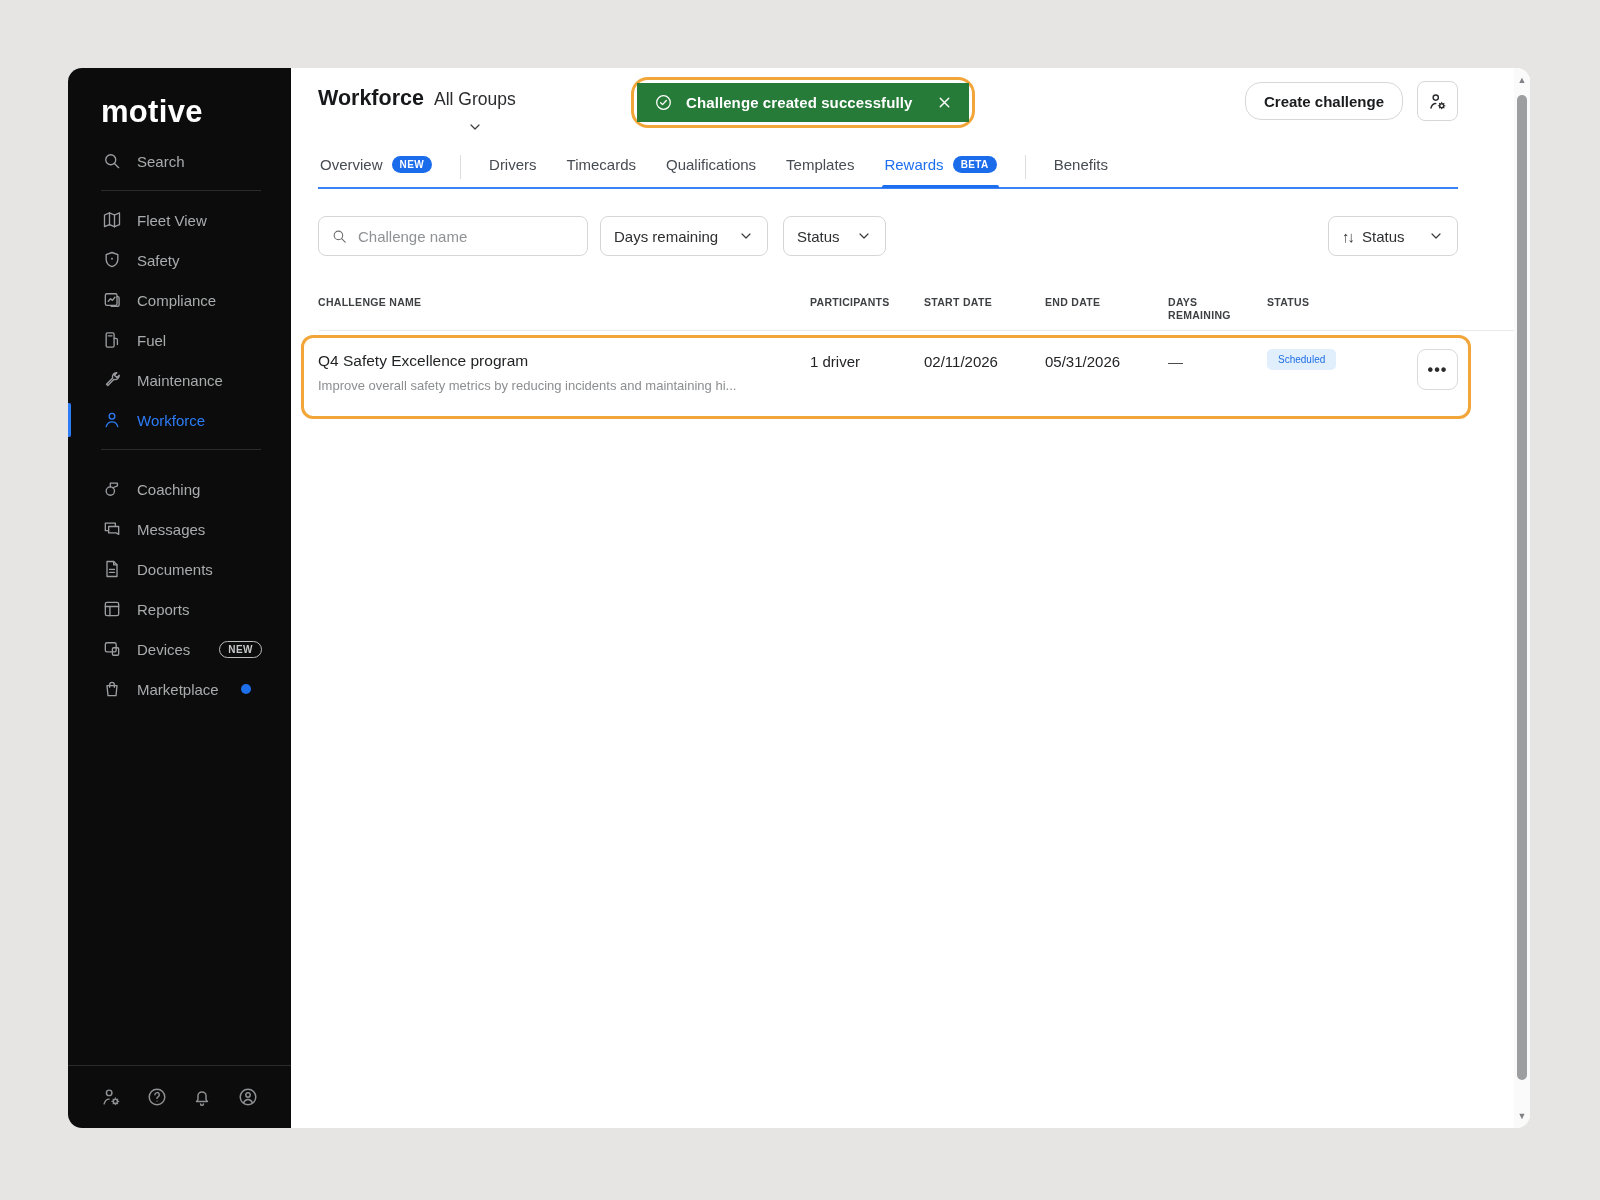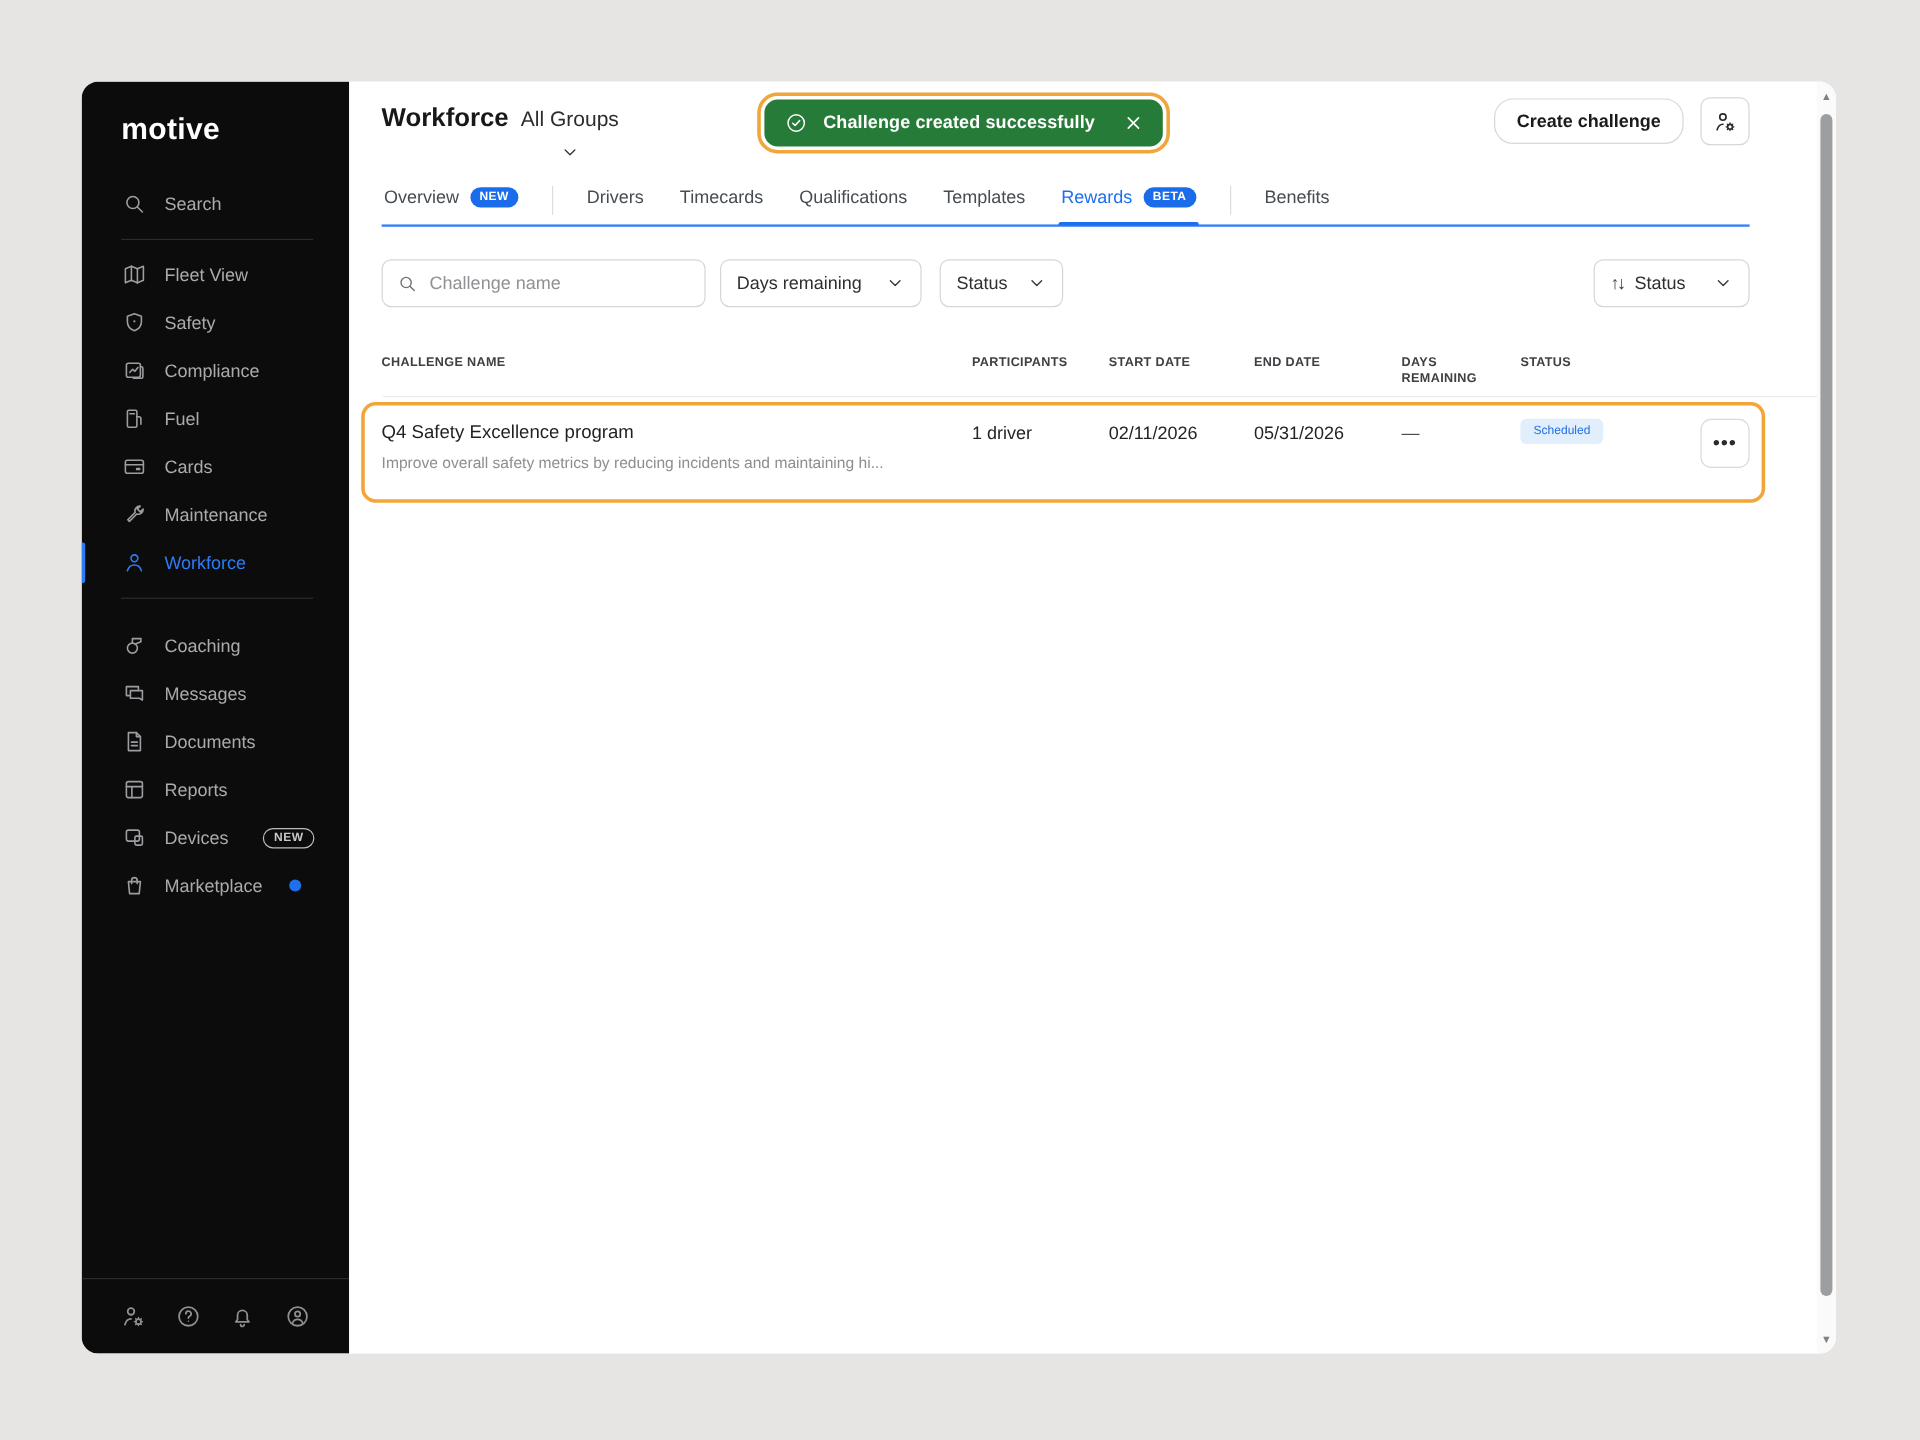--- a/index.html
+++ b/index.html
@@ -5,21 +5,21 @@
   * { margin:0; padding:0; box-sizing:border-box; }
   html,body { width:1600px; height:1200px; overflow:hidden; }
   body { background:#E6E5E3; font-family:"Liberation Sans","DejaVu Sans",sans-serif; }
 
   .window { position:absolute; left:68px; top:68px; width:1462px; height:1060px;
             background:#FFFFFF; border-radius:14px; overflow:hidden; display:flex; }
 
   
   .sidebar { position:relative; width:223px; min-width:223px; background:#0C0C0C;
              display:flex; flex-direction:column; color:#A9ABAD; }
-  .logo { margin:26px 0 16px 33px; font-size:25px; font-weight:700; color:#FFFFFF; letter-spacing:.3px; }
+  .logo { margin:26px 0 0 33px; font-size:31px; font-weight:700; color:#FFFFFF; letter-spacing:.3px; }
   .side-item { position:relative; height:40px; display:flex; align-items:center; gap:15px;
                padding-left:34px; font-size:15px; color:#A9ABAD; cursor:pointer;text-align:center; }
   .side-item.search { margin-top:11px; }
   .side-item.active { color:#2D7CF6; }
   .side-item.active .sicon { color:#2D7CF6; }
   .side-item.active::before { content:""; position:absolute; left:0; top:3px; width:3px; height:34px;
                               background:#2D7CF6; border-radius:0 2px 2px 0; }
   .sicon { width:20px; height:20px; color:#9B9DA0; display:inline-flex; }
   .sicon svg { width:20px; height:20px; }
   .side-divider { height:1px; background:#2C2C2C; margin:9px 30px 9px 33px; }
@@ -39,21 +39,21 @@
   .main { position:relative; flex:1; background:#FFFFFF; }
 
   .page-title { position:absolute; left:27px; top:18px; font-size:21.5px; font-weight:700; color:#17181A; }
   .group-selector { position:absolute; left:143px; top:21px; display:flex; align-items:center; gap:9px;
                     font-size:17.5px; color:#2B2C2E; cursor:pointer;flex-direction:column; }
   .chev { width:16px; height:16px; color:#3C3D3F; display:inline-flex; }
   .chev svg { width:16px; height:16px; }
 
   .toast-ring { position:absolute; left:340px; top:9px; width:344px; height:51px;
                 border:3.5px solid #F2A63A; border-radius:17px; padding:3px; pointer-events:none; }
-  .toast { width:100%; height:100%; background:#267B38; border-radius:11px; display:flex;
+  .toast { width:100%; height:100%; background:#267B38; border-radius:0; display:flex;
            align-items:center; padding:0 16px 0 17px; gap:13px; pointer-events:auto; }
   .toast-msg { color:#FFFFFF; font-size:15px; font-weight:600; letter-spacing:.1px; }
   .ticon { width:19px; height:19px; color:#FFFFFF; display:inline-flex; }
   .ticon svg { width:19px; height:19px; }
   .toast-close { margin-left:auto; width:17px; height:17px; color:#FFFFFF; cursor:pointer; display:inline-flex; }
   .toast-close svg { width:17px; height:17px; }
 
   .create-btn { position:absolute; left:954px; top:14px; width:158px; height:38px; background:#FFFFFF;
                 border:1px solid #D7D7D7; border-radius:16px; font-size:15px; font-weight:700;
                 color:#1A1B1D; cursor:pointer; font-family:inherit; }
@@ -175,30 +175,20 @@
               <rect x="5" y="3.5" width="9.5" height="17" rx="1.5"></rect>
               <path d="M7.5 7h4.5"></path>
               <path d="M14.5 10h2a2 2 0 0 1 2 2v5.5"></path>
             </svg>
           </span>
           <span class="slabel">Fuel</span>
         </div>
         <div class="side-item">
           <span class="sicon">
             <svg viewBox="0 0 24 24" fill="none" stroke="currentColor" stroke-width="1.6" stroke-linecap="round" stroke-linejoin="round">
-              <rect x="3" y="5.5" width="18" height="13" rx="2"></rect>
-              <path d="M3 10h18"></path>
-              <rect x="13.5" y="13" width="4.5" height="2.5" rx="0.6" fill="currentColor" stroke="none"></rect>
-            </svg>
-          </span>
-          <span class="slabel">Cards</span>
-        </div>
-        <div class="side-item">
-          <span class="sicon">
-            <svg viewBox="0 0 24 24" fill="none" stroke="currentColor" stroke-width="1.6" stroke-linecap="round" stroke-linejoin="round">
               <path d="M20.7 6.2a4.8 4.8 0 0 1-6.3 5L7 18.6 5.4 17l7.4-7.4a4.8 4.8 0 0 1 5-6.3L14.9 6.2l2.9 2.9z"></path>
             </svg>
           </span>
           <span class="slabel">Maintenance</span>
         </div>
         <div class="side-item active">
           <span class="sicon">
             <svg viewBox="0 0 24 24" fill="none" stroke="currentColor" stroke-width="1.6" stroke-linecap="round" stroke-linejoin="round">
               <circle cx="12" cy="7.5" r="3.4"></circle>
               <path d="M5 20c1.2-4 4-5.8 7-5.8s5.8 1.8 7 5.8"></path>

